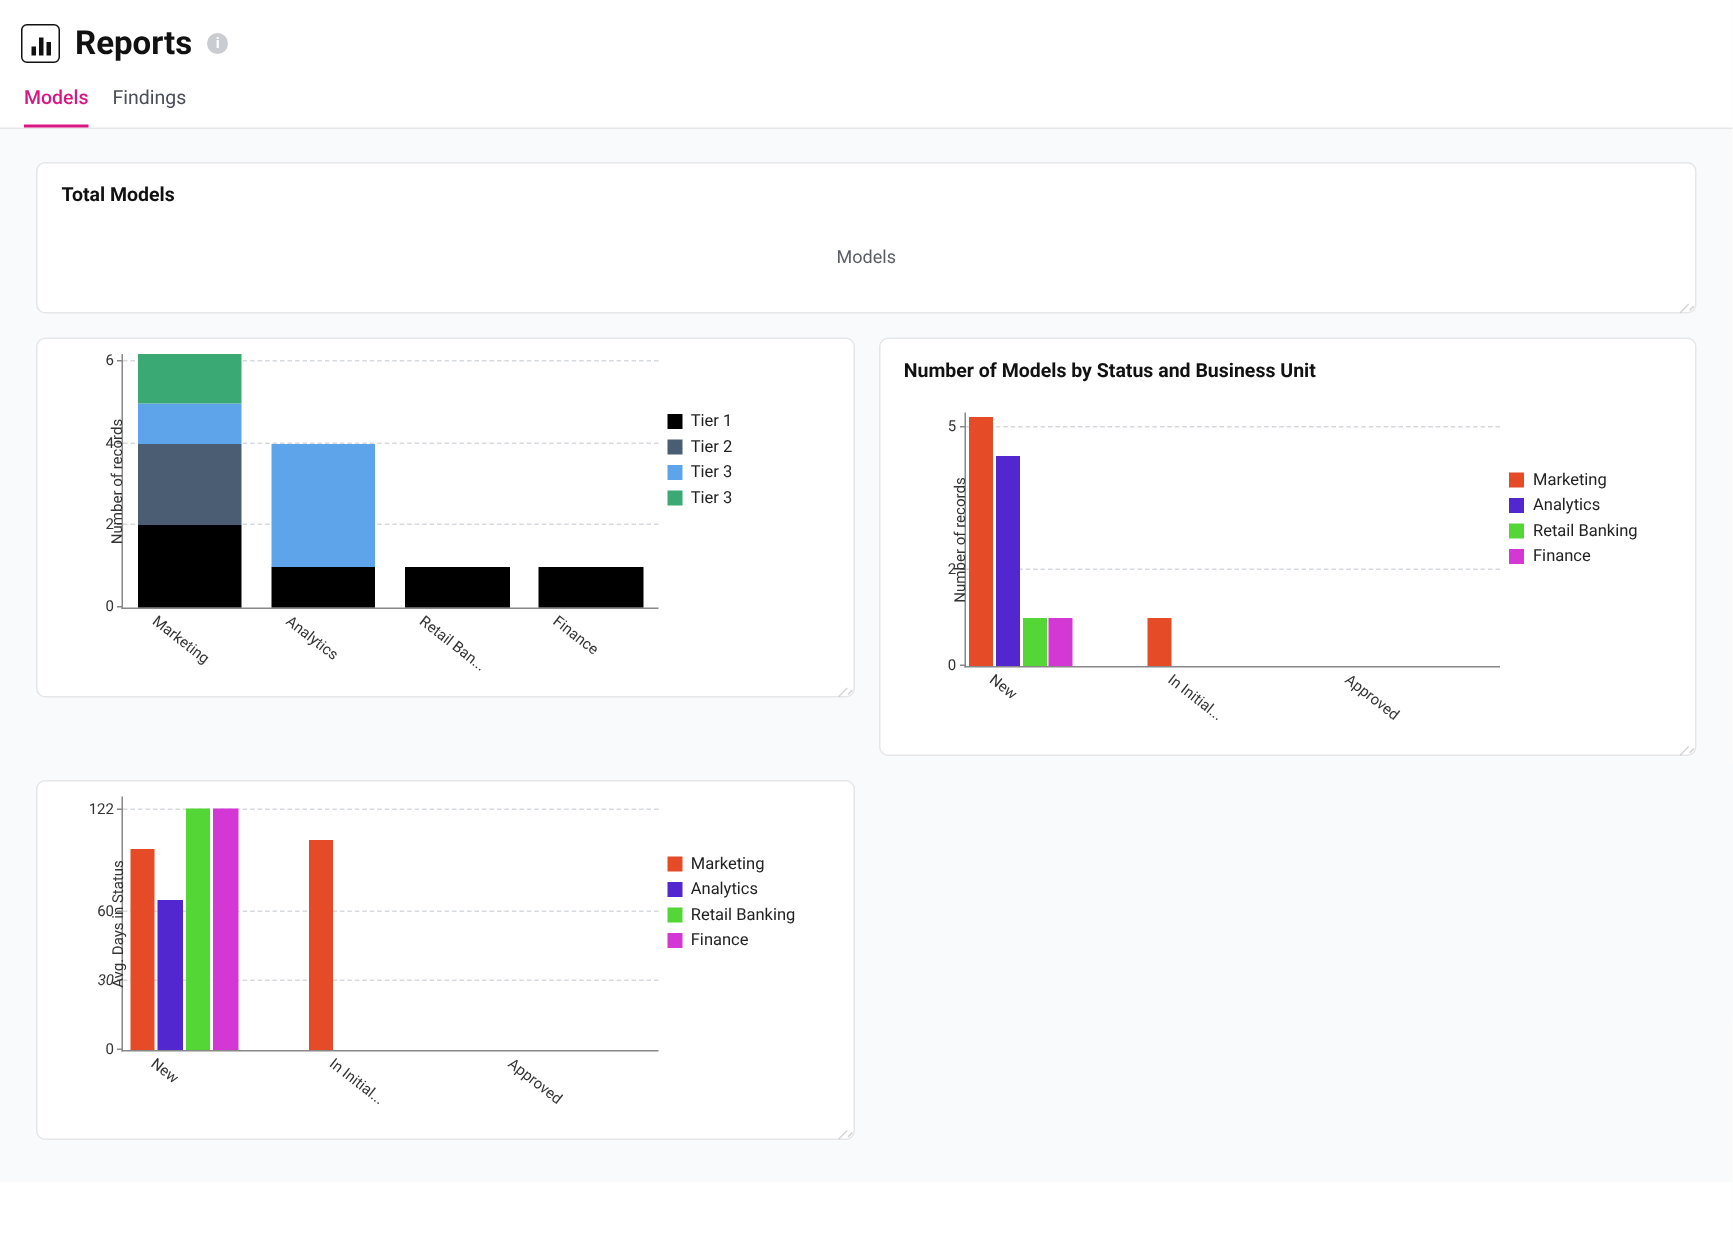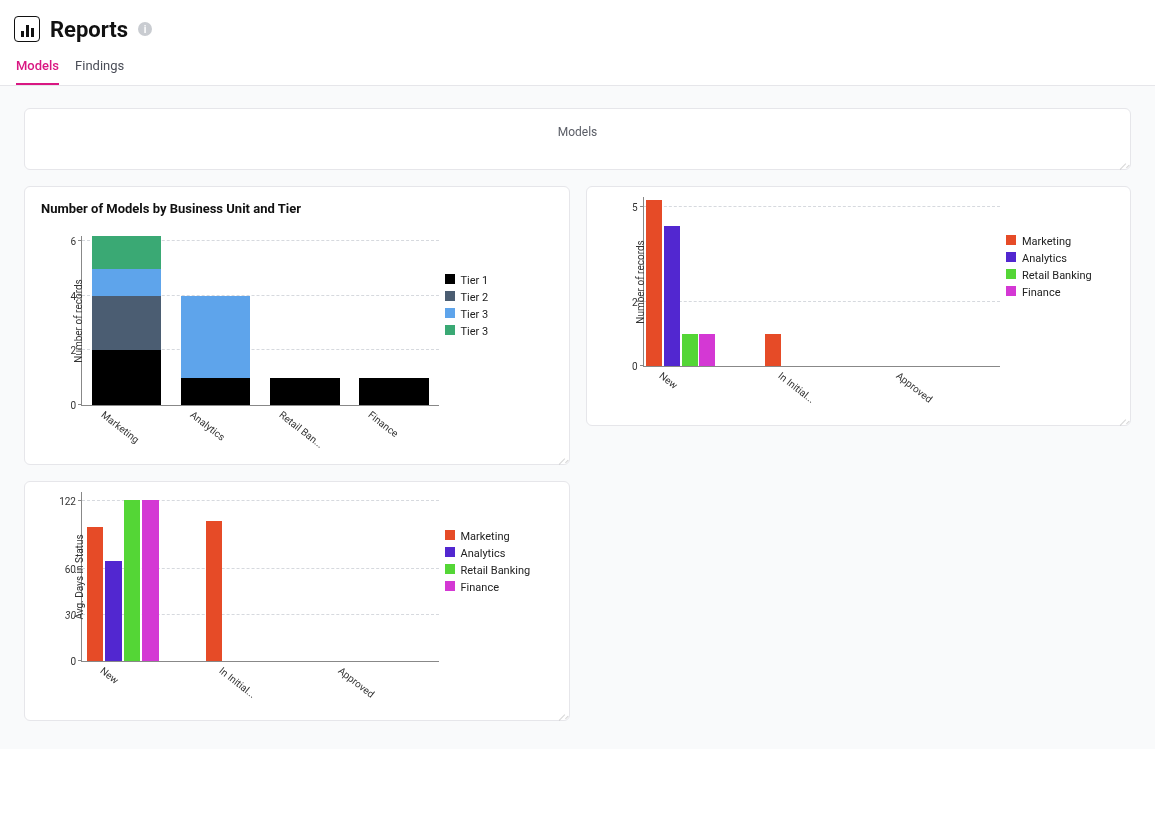--- a/index.html
+++ b/index.html
@@ -141,21 +141,21 @@
   .bar {
     position:absolute;bottom:0;
   }
   .legend {
     width:120px;
     padding: 40px 6px 0 6px;
     font-size:11px;
     color:#222;
   }
   .legend-item{
-    display:flex;gap:6px;margin:4px 0;
+    display:flex;align-items:center;gap:6px;margin:4px 0;
   }
   .swatch{width:10px;height:10px;display:inline-block;}
   .yaxis-title{
     position:absolute;left:-44px;top:50%;
     transform: translateY(-50%) rotate(-90deg);
     transform-origin:center;
     font-size:10px;color:#333;white-space:nowrap;
   }
 </style>
 </head>
@@ -172,31 +172,31 @@
 </div>
 
 <div class="tabs">
   <div class="tab active">Models</div>
   <div class="tab">Findings</div>
 </div>
 
 <div class="content">
 
   <div class="card" style="margin-left:14px;margin-right:14px;">
+    <div class="card-title">Total Models</div>
     <div class="kpi">
       <div class="small">Models</div>
     </div>
     <div class="resize"></div>
   </div>
 
   <div class="row" style="padding:0 6px;">
 
     <div class="half">
       <div class="card">
-        <div class="card-title">Number of Models by Business Unit and Tier</div>
         <div class="chart-wrap">
           <div class="plot" id="plot1" style="height:220px;margin-left:46px;">
               <div class="plot-area" style="inset: 6px 0px 44px;">
                 <div class="ytick-mark" style="bottom: calc(0% + 0px);"></div>
                 <div class="ytick" style="bottom: calc(0% + 0px); transform: translate(-100%, 50%);">0</div>
                 <div class="grid-line" style="bottom: calc(32.2581% + 0px);"></div>
                 <div class="ytick-mark" style="bottom: calc(32.2581% + 0px);"></div>
                 <div class="ytick" style="bottom: calc(32.2581% + 0px); transform: translate(-100%, 50%);">2</div>
                 <div class="grid-line" style="bottom: calc(64.5161% + 0px);"></div>
                 <div class="ytick-mark" style="bottom: calc(64.5161% + 0px);"></div>
@@ -237,20 +237,21 @@
                 <span>Tier 3</span>
               </div>
             </div>
         </div>
         <div class="resize"></div>
       </div>
     </div>
 
     <div class="half">
       <div class="card">
+        <div class="card-title">Number of Models by Status and Business Unit</div>
         <div class="chart-wrap">
           <div class="plot" id="plot2" style="height:220px;margin-left:46px;">
               <div class="plot-area" style="inset: 6px 0px 44px;">
                 <div class="ytick-mark" style="bottom: calc(0% + 0px);"></div>
                 <div class="ytick" style="bottom: calc(0% + 0px); transform: translate(-100%, 50%);">0</div>
                 <div class="grid-line" style="bottom: calc(37.7358% + 0px);"></div>
                 <div class="ytick-mark" style="bottom: calc(37.7358% + 0px);"></div>
                 <div class="ytick" style="bottom: calc(37.7358% + 0px); transform: translate(-100%, 50%);">2</div>
                 <div class="grid-line" style="bottom: calc(94.3396% + 0px);"></div>
                 <div class="ytick-mark" style="bottom: calc(94.3396% + 0px);"></div>

